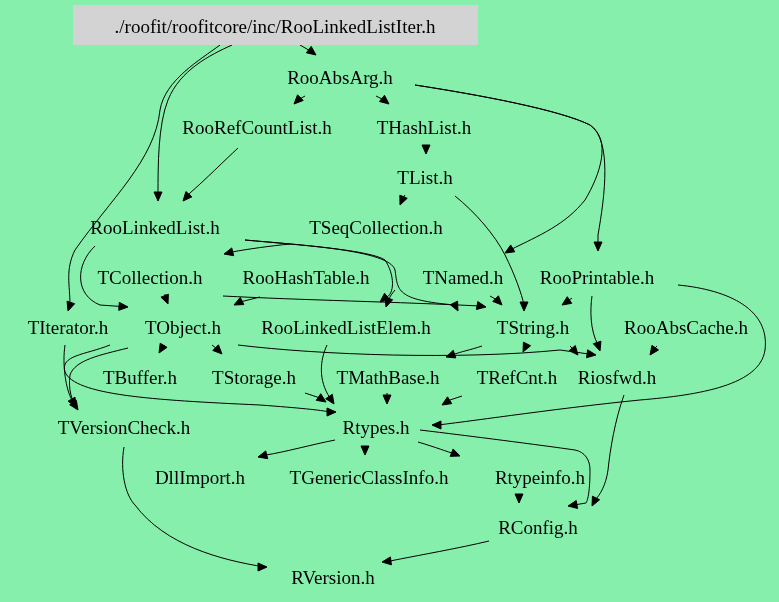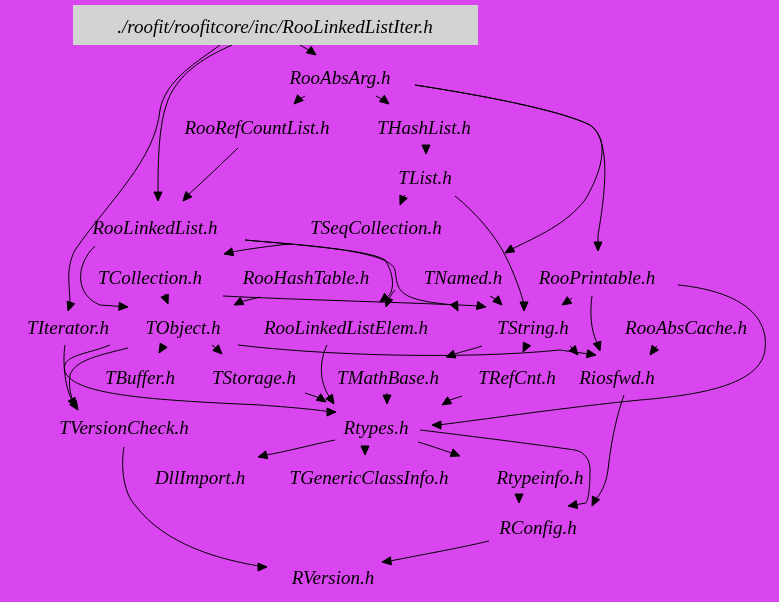--- a/index.html
+++ b/index.html
@@ -1,16 +1,16 @@
 <!DOCTYPE html>
 <html><head>
 <meta charset="utf-8">
 <style>
   html, body { margin: 0; padding: 0; background: #ffffff; }
-  #canvas { position: relative; width: 779px; height: 602px; overflow: hidden; background: #d946ef; font-style: italic; }
+  #canvas { position: relative; width: 779px; height: 602px; overflow: hidden; background: #86efac; }
   svg { position: absolute; left: 0; top: 0; }
   .node-text { font-family: "Liberation Serif", "DejaVu Serif", serif; font-size: 19px; fill: #000000; }
   .root-box { fill: #d3d3d3; stroke: none; }
   .edge { fill: none; stroke: #000000; stroke-width: 1; }
   .arrow { fill: #000000; stroke: #000000; stroke-width: 1; }
 </style>
 </head>
 <body>
 
 <div id="canvas">

